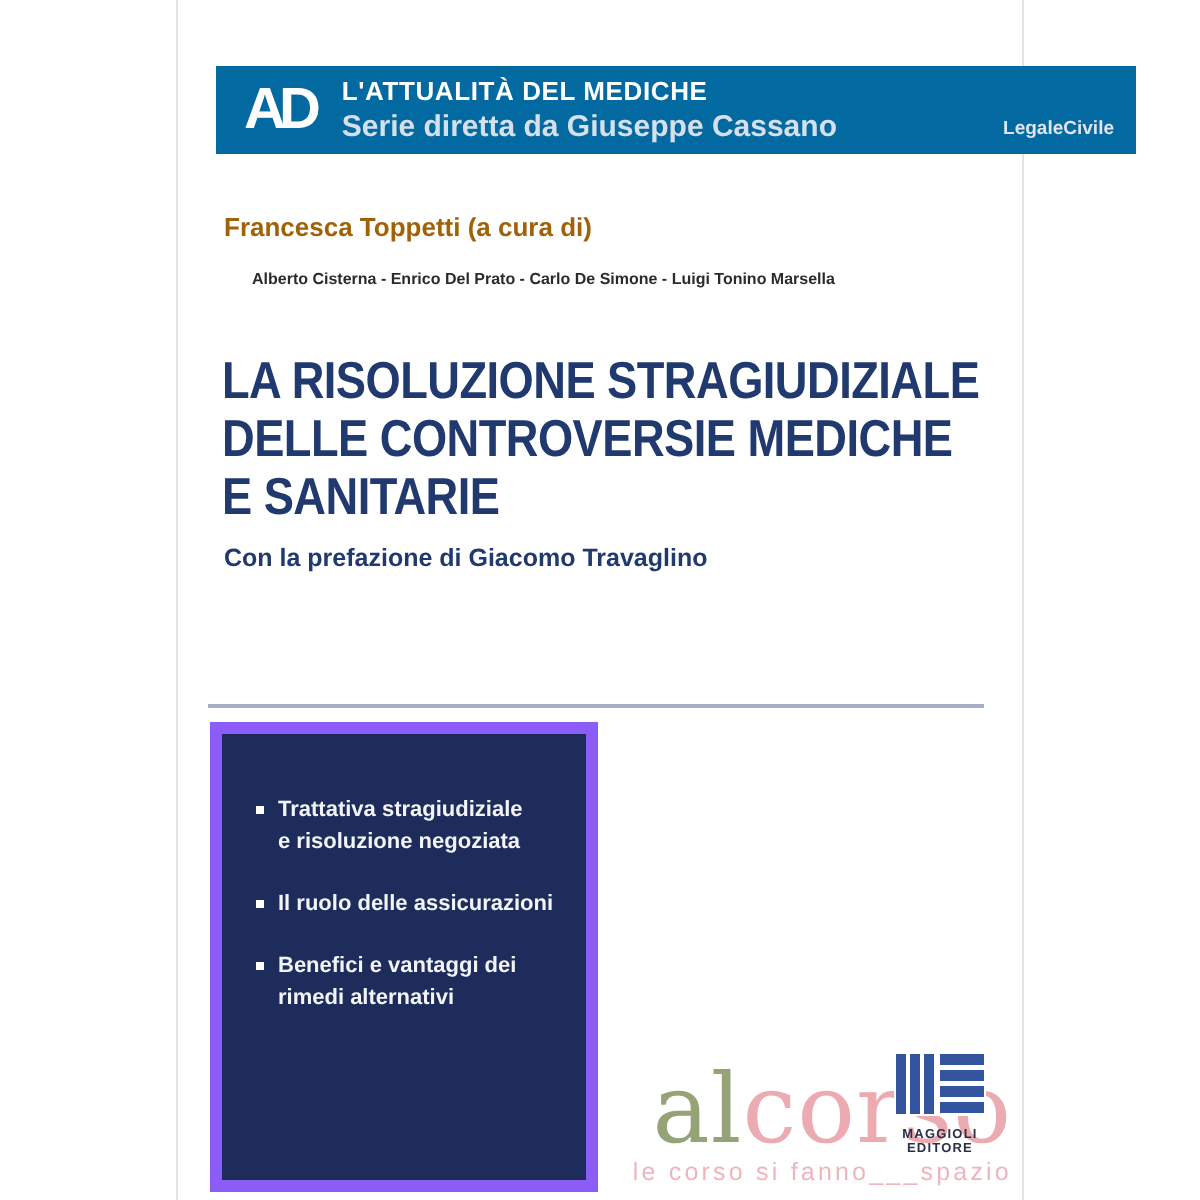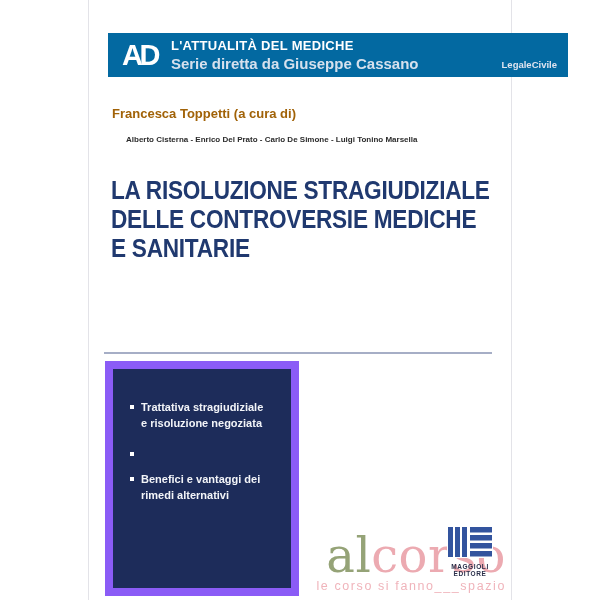--- a/index.html
+++ b/index.html
@@ -26,21 +26,21 @@
   .title{position:absolute;left:111px;top:176px;margin:0;color:#20396f;
          font-size:26px;font-weight:bold;line-height:29px;letter-spacing:-.3px;}
   .tl{transform:scaleX(.87);transform-origin:0 50%;white-space:nowrap;}
 
   .preface{position:absolute;left:112px;top:272px;color:#20396f;font-size:12.5px;font-weight:bold;}
 
   .rule{position:absolute;left:104px;top:352px;width:388px;height:2px;background:#a6aec6;}
 
   
   .topics-box{position:absolute;left:105px;top:361px;width:194px;height:235px;box-sizing:border-box;
-              background:#1d2c5a;border:8px solid #8b5cf6;}
+              background:#1d2c5a;border:6px solid #8b5cf6;}
   .topics-box ul{list-style:none;margin:0;padding:30px 8px 0 17px;}
   .topics-box li{display:flex;color:#f2f4f8;font-size:11px;line-height:16px;margin-bottom:15px;font-weight:bold;}
   .bullet{flex:0 0 auto;width:4px;height:4px;background:#fff;margin:6px 7px 0 0;}
   .topic-text{flex:0 1 auto;}
   .topics-box li:nth-child(1) .topic-text{max-width:130px;}
   .topics-box li:nth-child(4) .topic-text{max-width:160px;}
 
   
   .watermark{position:absolute;right:94px;top:533px;text-align:right;z-index:1;}
   .brand{font-family:"DejaVu Serif",serif;font-size:48px;line-height:44px;letter-spacing:.5px;}
@@ -72,31 +72,33 @@
   <div class="authors">
     <div>Alberto Cisterna - Enrico Del Prato - Carlo De Simone - Luigi Tonino Marsella</div>
   </div>
 
   <h1 class="title">
     <div class="tl">LA RISOLUZIONE STRAGIUDIZIALE</div>
     <div class="tl">DELLE CONTROVERSIE MEDICHE</div>
     <div class="tl">E SANITARIE</div>
   </h1>
 
+  <div class="preface">Con la prefazione di Giacomo Travaglino</div>
 
   <div class="rule"></div>
 
   <div class="topics-box">
     <ul>
       <li>
         <span class="bullet"></span>
         <span class="topic-text">Trattativa stragiudiziale e risoluzione negoziata</span>
       </li>
       <li>
         <span class="bullet"></span>
+        <span class="topic-text">Il ruolo delle assicurazioni</span>
       </li>
       <li>
         <span class="bullet"></span>
         <span class="topic-text">Benefici e vantaggi dei rimedi alternativi</span>
       </li>
     </ul>
   </div>
 
   <div class="watermark">
     <div class="brand">

